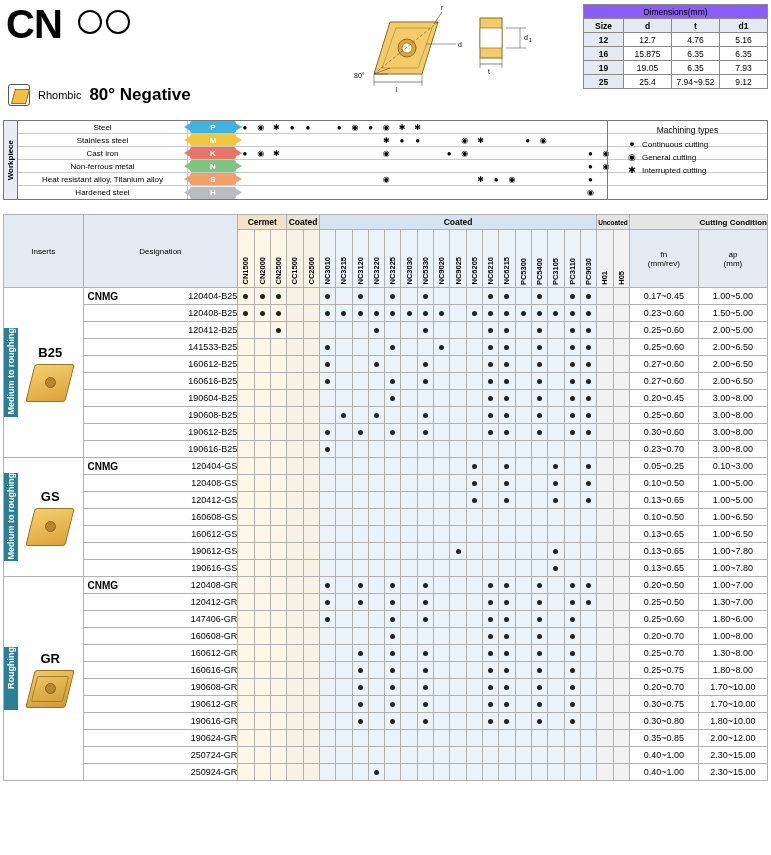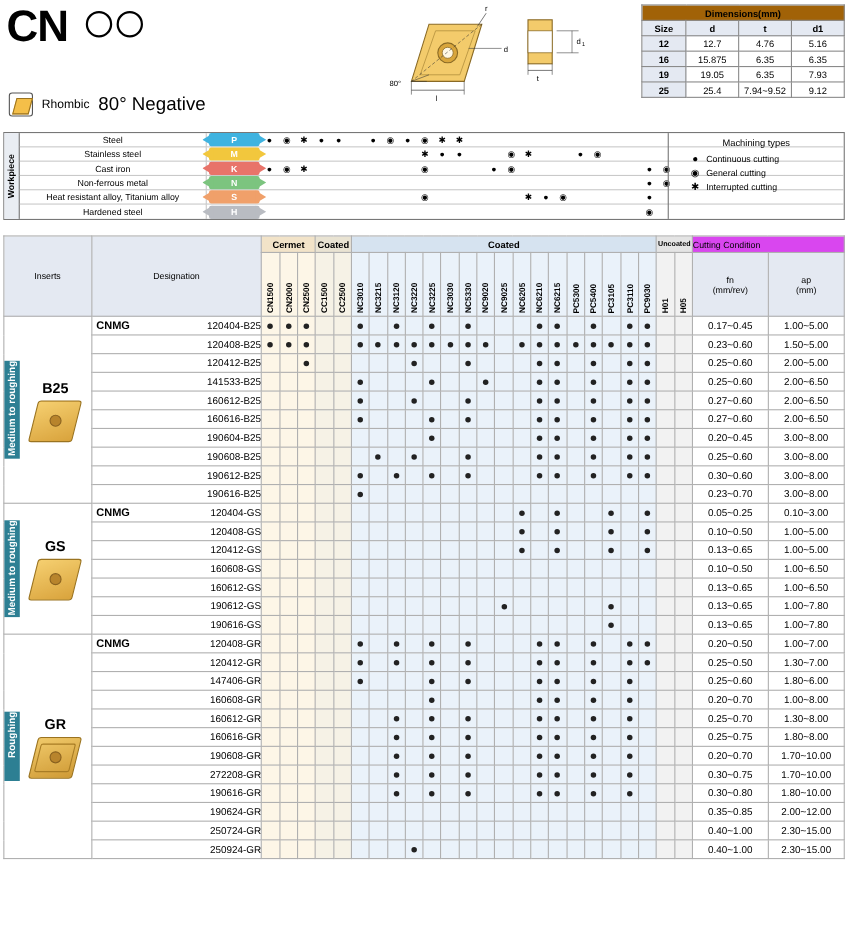--- a/index.html
+++ b/index.html
@@ -29,31 +29,31 @@
   .rhombic-icon {
     width:22px; height:22px; border:1px solid #555; border-radius:3px;
     background:#fff; position:relative; margin-right:8px;
   }
   .rhombic-icon::after {
     content:""; position:absolute; left:4px; top:4px; width:13px; height:13px;
     background:#f4bf49; border:1px solid #9a7320;
     transform: skewX(-15deg);
   }
   .rhombic-label { font-size:11px; margin-right:8px; }
-  .rhombic-big { font-size:17px; font-weight:normal; }
+  .rhombic-big { font-size:17px; font-weight:bold; }
 
   
   #diagram { position:absolute; left:330px; top:4px; width:220px; height:110px; }
 
   
   #dimtable { position:absolute; right:3px; top:4px; border-collapse:collapse; font-size:8.5px; }
   #dimtable th, #dimtable td {
     border:1px solid #8a8a8a; text-align:center; padding:1px 0; height:14px;
   }
-  #dimtable .hdr { background:#a16207; font-weight:bold;margin-top:30px; }
+  #dimtable .hdr { background:#8b5cf6; font-weight:normal;margin-top:30px; }
   #dimtable .sub { background:#e4e9f2; font-weight:bold; }
   #dimtable td.sz { background:#e4e9f2; font-weight:bold; }
   #dimtable td { width:48px; }
   #dimtable td.sz { width:40px; }
 
   
   #workpiece {
     position:absolute; left:3px; top:120px; width:765px; height:80px;
     border:1px solid #777;
   }
@@ -120,21 +120,21 @@
     font-size:9px; width:14px;
   }
   .side-label span { writing-mode: vertical-rl; transform:rotate(180deg); }
   .insert-cell { text-align:center; vertical-align:middle; background:#fff; }
   .insert-name { font-size:13px; font-weight:bold; margin-top:4px; }
   .row-label { height:17px; }
   .desig { text-align:right; padding-right:6px; font-size:9px; white-space:nowrap; }
   .desig .cnmg { font-weight:bold; font-size:10px; float:left; padding-left:4px; }
   .cc { text-align:center; font-size:9px; }
   .dot { display:inline-block; width:5px; height:5px; border-radius:50%; background:#222; }
-  .grp-cut { background:#d946ef; font-weight:normal; text-align:left; }
+  .grp-cut { background:#e5e5e5; font-weight:bold; text-align:right; }
   
   .shape {
     width:48px; height:42px; margin:2px auto 0; position:relative;
   }
   .shape .rh {
     position:absolute; left:4px; top:2px; width:40px; height:38px;
     background:linear-gradient(160deg,#f5cf70,#d9a33c);
     border:1px solid #9a7320;
     transform: skewX(-14deg);
     border-radius:3px;
@@ -1098,21 +1098,21 @@
           <td class="cc col-coat"><span class="dot"></span></td>
           <td class="cc col-coat"></td>
           <td class="cc col-coat"><span class="dot"></span></td>
           <td class="cc col-coat"></td>
           <td class="cc col-unc"></td>
           <td class="cc col-unc"></td>
           <td class="cc">0.20~0.70</td>
           <td class="cc">1.70~10.00</td>
         </tr>
         <tr class="row-label">
-          <td class="desig">272208-GR</td>
+          <td class="desig">190612-GR</td>
           <td class="cc col-cermet"></td>
           <td class="cc col-cermet"></td>
           <td class="cc col-cermet"></td>
           <td class="cc col-coat2"></td>
           <td class="cc col-coat2"></td>
           <td class="cc col-coat"></td>
           <td class="cc col-coat"></td>
           <td class="cc col-coat"><span class="dot"></span></td>
           <td class="cc col-coat"></td>
           <td class="cc col-coat"><span class="dot"></span></td>

